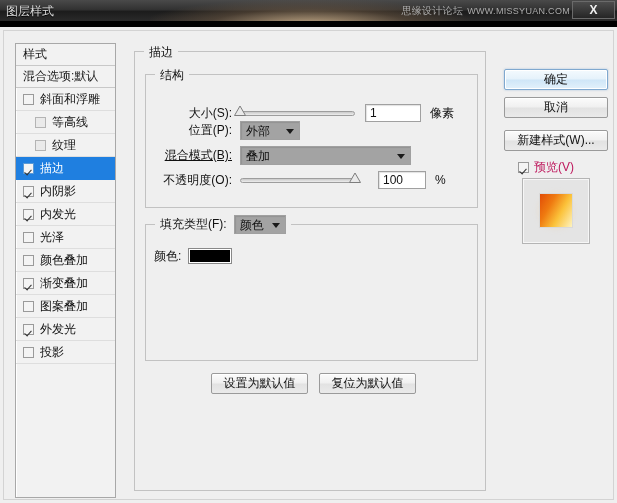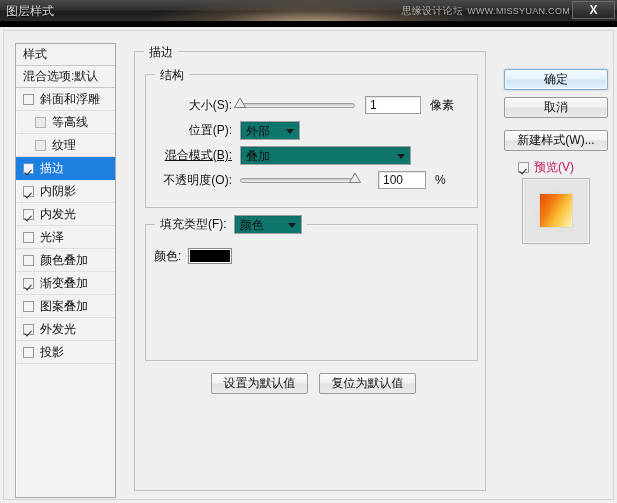--- a/index.html
+++ b/index.html
@@ -178,21 +178,21 @@
     height: 18px; line-height: 17px;
     padding: 0 4px;
     font-size: 12px; color: #111;
     box-shadow: inset 1px 1px 1px rgba(0,0,0,.12);
   }
 
   
   .dropdown {
     position: relative;
     border: 1px solid #a0a0a0;
-    background: #0f766e;
+    background: #a3a3a3;
     height: 19px; line-height: 18px;
     padding: 0 20px 8px 5px;
     font-size: 12px; color: #111;
     box-shadow: inset 1px 1px 1px rgba(0,0,0,.10);
     cursor: pointer;
     white-space: nowrap;
   }
   .dropdown .arrow {
     position: absolute; right: 5px; top: 7px;
     width: 0; height: 0;
@@ -352,21 +352,21 @@
     </div>
 
     <div id="main-panel">
 
       <div class="group" id="grp-stroke">
         <div class="legend">描边</div>
 
         <div class="group" id="grp-structure">
           <div class="legend">结构</div>
 
-          <div class="frow" style="left:10px; top:20px; width:315px;">
+          <div class="frow" style="left:10px; top:28px; width:315px;">
             <span class="flabel" style="width:76px;">大小(S):</span>
             <span style="position:relative; width:115px; margin-left:8px;">
               <span class="slider-track" style="display:block;"></span>
               <span class="thumb-shape" id="size-thumb" style="left: calc(0% - 6px);">
                 <svg width="12" height="10" viewBox="0 0 12 10">
                     <polygon points="6,0 11.5,9.5 0.5,9.5" fill="#e9e9e9" stroke="#7d7d7d" stroke-width="1"></polygon>
                   </svg>
               </span>
             </span>
             <span class="numfield" style="width:56px; margin-left:10px;">1</span>
@@ -400,21 +400,21 @@
               </span>
             </span>
             <span class="numfield" style="width:48px; margin-left:23px;">100</span>
             <span style="margin-left:9px;">%</span>
           </div>
         </div>
 
         <div class="group" id="grp-filltype">
           <div class="legend" style="display:flex; align-items:center; gap:7px; top:-10px;">
             <span>填充类型(F):</span>
-            <span class="dropdown" style="width:68px;">
+            <span class="dropdown" style="width:52px;">
               <span>颜色</span>
               <span class="arrow"></span>
             </span>
           </div>
 
           <div class="frow" style="left:8px; top:21px;">
             <span>颜色:</span>
             <span class="swatch" id="color-swatch" style="margin-left: 7px; background: rgb(0, 0, 0);"></span>
           </div>
         </div>

